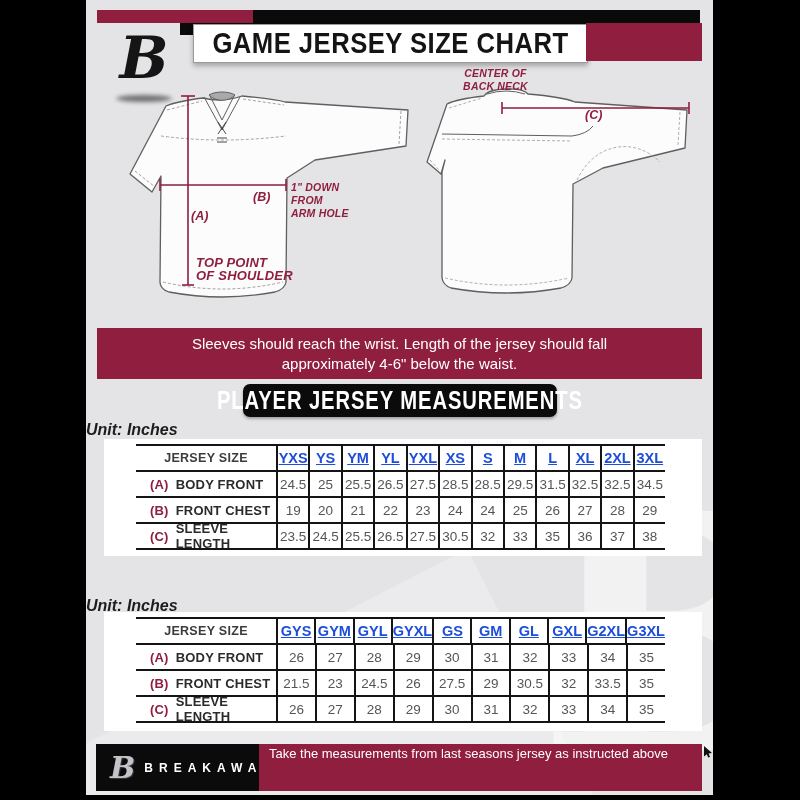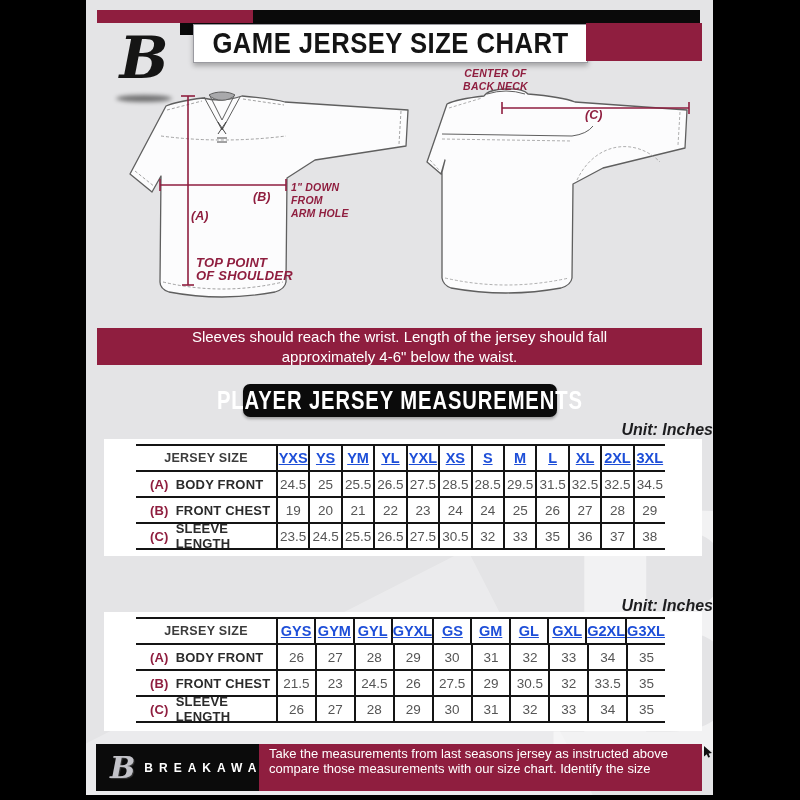--- a/index.html
+++ b/index.html
@@ -48,36 +48,36 @@
   
   .front-svg{left:39px;top:86px;width:290px;height:215px;}
   .back-svg{left:339px;top:82px;width:280px;height:215px;}
   .ann{color:#8f1e3f;font-style:italic;font-weight:bold;font-size:10.5px;
        line-height:13px;letter-spacing:.2px;white-space:nowrap;}
   .ann-key{color:#8f1e3f;font-style:italic;font-weight:bold;font-size:12.5px;}
   .ann-center{text-align:center;}
 
   
   .notice{
-    left:11px;top:328px;width:605px;height:37px;background:#8f1e3f;color:#fff;
+    left:11px;top:328px;width:605px;height:51px;background:#8f1e3f;color:#fff;
     display:flex;flex-direction:column;align-items:center;justify-content:center;
     font-size:15px;line-height:20px;
   }
 
   
   .pill{
     width:314px;height:33px;background:#0b0b0b;border-radius:7px;
     box-shadow:0 2px 3px rgba(0,0,0,.3);
     display:flex;align-items:center;justify-content:center;
   }
   .pill span{color:#fff;font-weight:bold;font-size:23px;letter-spacing:1px;
     transform:scale(.88,1.1);white-space:nowrap;}
   .pill.player{left:157px;top:384px;}
   .pill.goalie{left:157px;top:560px;}
-  .unit{width:627px;text-align:right;font-weight:bold;font-style:italic;
+  .unit{width:627px;text-align:left;font-weight:bold;font-style:italic;
     font-size:16px;color:#1d1d1f;border-radius:9px;}
   .unit.player{left:0;top:421px;}
   .unit.goalie{left:0;top:597px;}
 
   
   .table-panel{left:18px;width:598px;background:#fff;}
   .table-panel.player{top:439px;height:117px;}
   .table-panel.goalie{top:612px;height:119px;}
   .size-table{left:50px;width:529px;border-top:2.5px solid #141414;}
   .size-table.player{top:444px;}
@@ -341,20 +341,19 @@
         <div class="t-cell t-val">35</div>
       </div>
     </div>
 
   <div class="abs foot-black">
     <span class="foot-b">B</span>
     <span class="foot-brand">BREAKAWAY</span>
   </div>
   <div class="abs foot-maroon">
     <div>Take the measurements from last seasons jersey as instructed above</div>
-    <div>compare those measurements  with our size chart. Identify the size</div>
   </div>
 
   <svg class="abs cursor" width="9" height="12" viewBox="0 0 9 12">
     <path d="M0,0 L8,7 L4.6,7.4 L6,11 L4.2,11.6 L2.8,8.2 L0,10.5 Z" fill="#111"></path>
   </svg>
 
 </div>
 
 </body></html>

